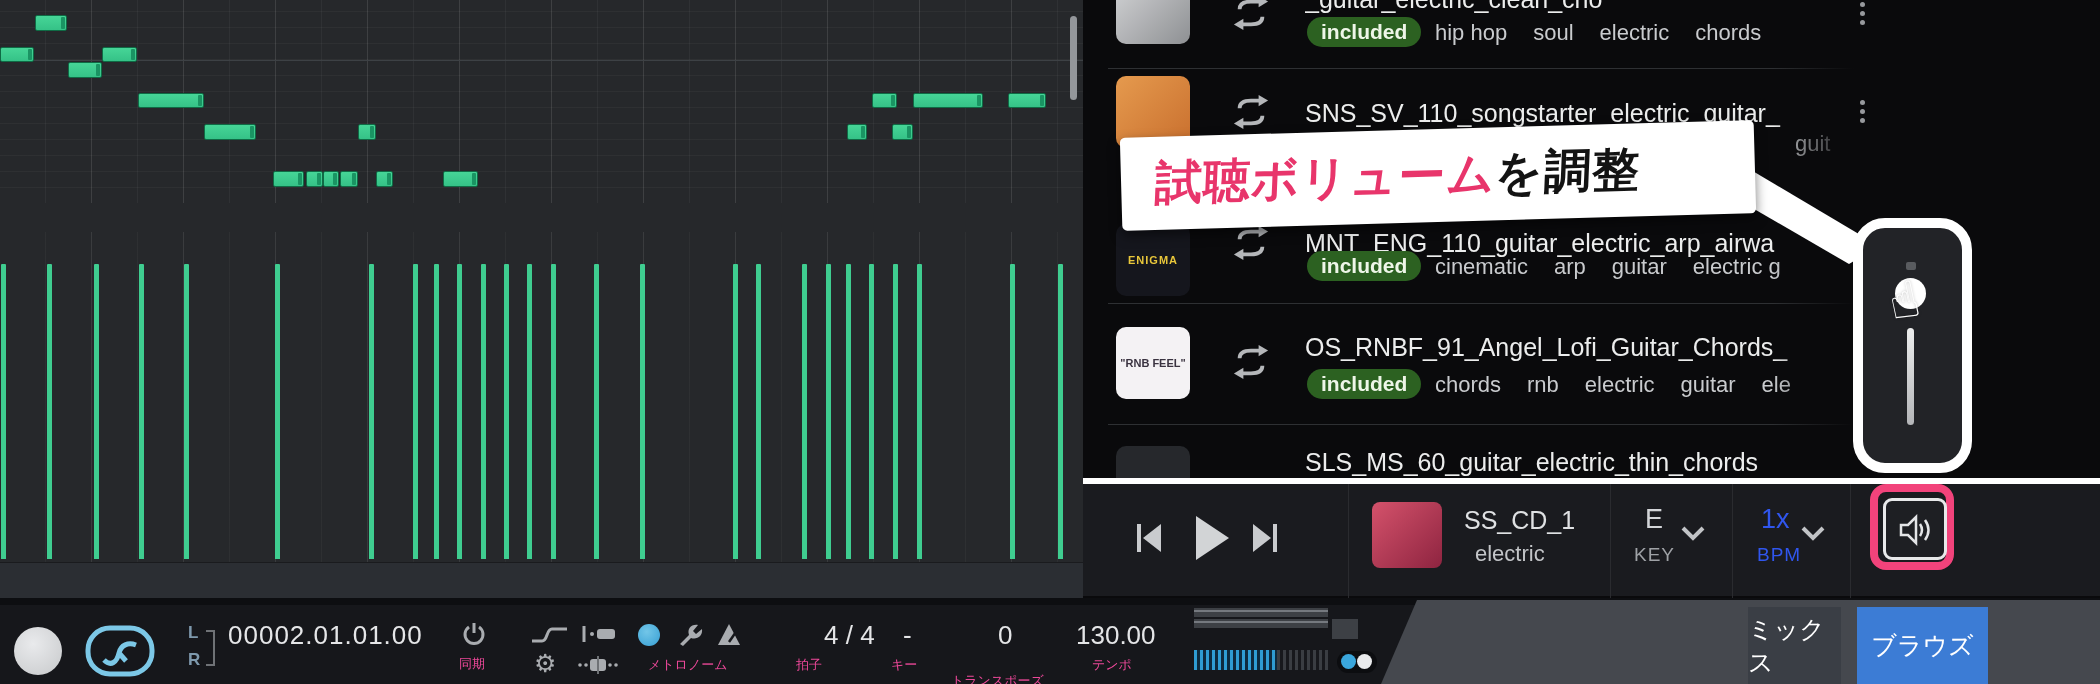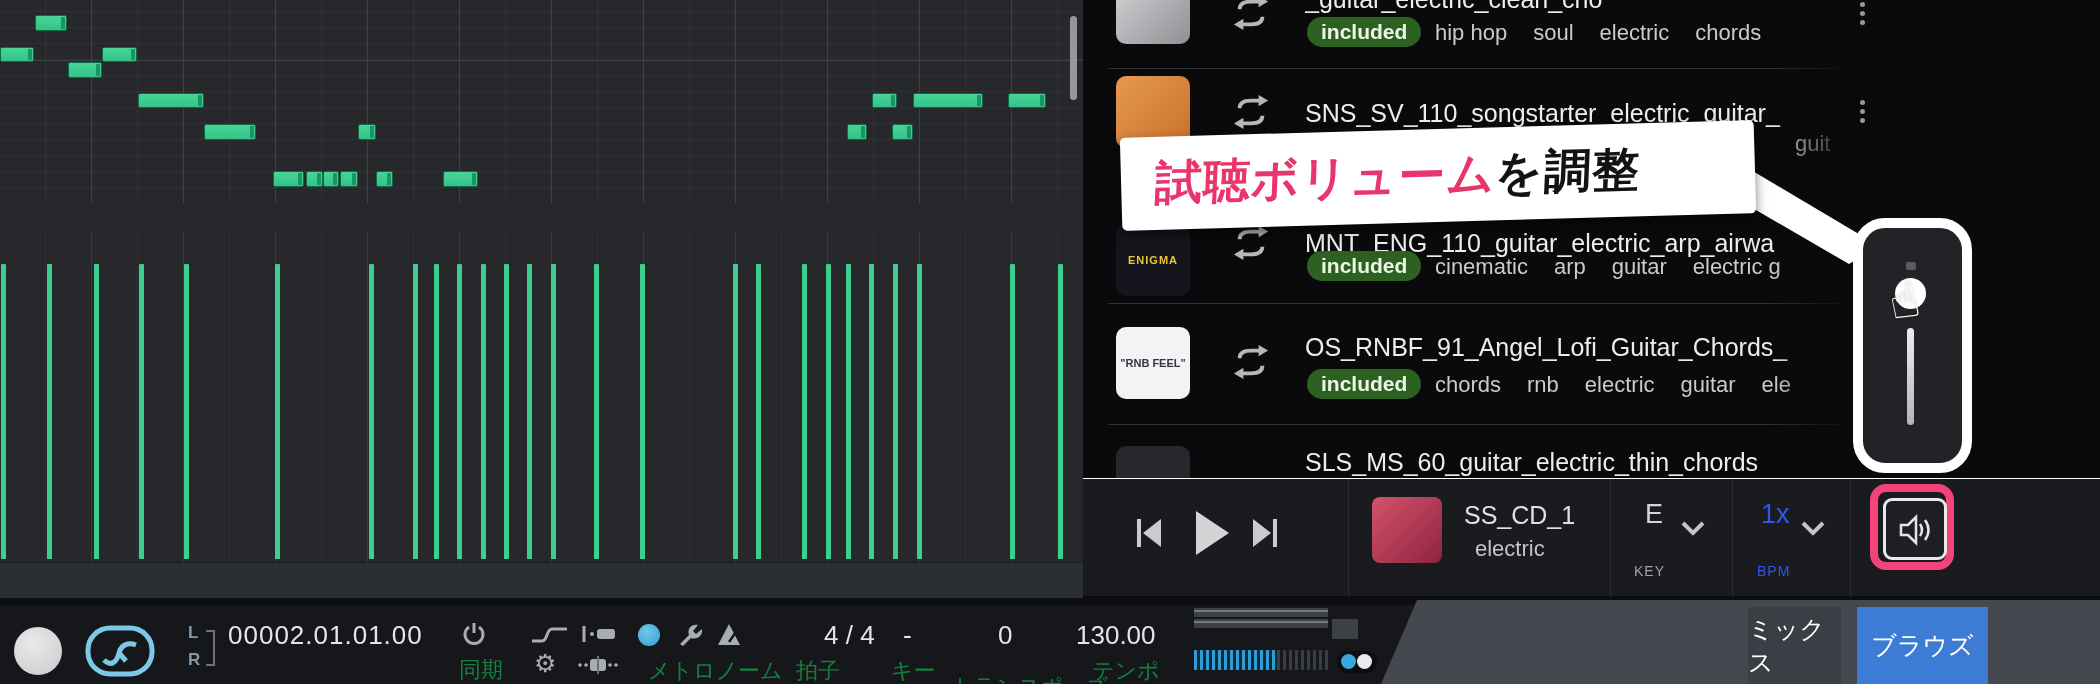--- a/index.html
+++ b/index.html
@@ -44,27 +44,27 @@
          padding:3px 14px;border-radius:15px;}
   .tagrow{position:absolute;font-size:22px;color:#c9cbce;white-space:nowrap;}
   .tagrow .tag{margin-right:26px;}
   .vdots{position:absolute;left:777px;width:5px;z-index:3;}
   .vdots span{display:block;width:5px;height:5px;border-radius:50%;background:#97999d;margin-bottom:4px;}
   .fade{left:690px;top:0;width:95px;height:478px;z-index:2;
         background:linear-gradient(90deg,rgba(10,10,12,0),#0a0a0c 85%);}
 
   
   .btransport{left:0;top:478px;width:1017px;height:118px;background:#1a1b1f;
-              border-top:1px solid #ffffff;box-sizing:border-box;z-index:4;}
+              border-top:6px solid #ffffff;box-sizing:border-box;z-index:4;}
   .bdiv{position:absolute;top:0;width:1px;height:118px;background:#2a2b2f;}
   .btn-ico{position:absolute;}
   .ttn{position:absolute;left:381px;top:500px;font-size:25px;color:#dfe1e3;white-space:nowrap;width:130px;overflow:hidden;}
   .tts{position:absolute;left:392px;top:535px;font-size:22px;color:#c3c5c8;}
   .kv{position:absolute;font-size:27px;color:#d3d5d8;font-weight:500;}
-  .kl{position:absolute;font-size:14px;color:#9fa2a6;letter-spacing:1px;margin-top:24px;}
+  .kl{position:absolute;font-size:19px;color:#9fa2a6;letter-spacing:1px;}
   .blue{color:#3056ee !important;}
   .pinkbox{position:absolute;left:787px;top:484px;width:84px;height:86px;border:8px solid #f2437b;
            border-radius:16px;box-sizing:border-box;z-index:5;}
   .spkbtn{position:absolute;left:800px;top:498px;width:64px;height:62px;border:3px solid #e8e9ea;
           border-radius:9px;box-sizing:border-box;background:#1e1f23;z-index:6;}
 
   
   .banner{left:38px;top:129px;width:634px;height:93px;background:#fff;border-radius:5px;
           transform:rotate(-1.6deg);z-index:6;box-shadow:0 5px 12px rgba(0,0,0,.5);
           display:flex;align-items:center;padding-left:34px;box-sizing:border-box;}
@@ -82,21 +82,21 @@
   
   .statusbar{left:0;top:598px;width:2100px;height:86px;background:#16171b;}
   .sb-topline{left:0;top:598px;width:2100px;height:7px;background:#0d0e11;}
   .rec{left:14px;top:627px;width:48px;height:48px;border-radius:50%;
        background:radial-gradient(circle at 40% 35%,#e9eaec,#c7c9cb);}
   .lr{font-size:17px;font-weight:bold;color:#7e99ad;}
   .bracket{left:206px;top:630px;width:9px;height:36px;border-right:2px solid #6f7276;
            border-top:2px solid #6f7276;border-bottom:2px solid #6f7276;box-sizing:border-box;}
   .time{font-size:26px;color:#e5e6e8;letter-spacing:1px;}
   .sval{font-size:26px;color:#e4e5e7;}
-  .slab{font-size:22px;color:#15803d;text-align:right;}
+  .slab{font-size:13px;color:#ec4899;text-align:right;}
   .gear{font-family:"DejaVu Sans",sans-serif;font-size:25px;color:#a9acb0;}
   .bluedot{left:638px;top:624px;width:22px;height:22px;border-radius:50%;
            background:radial-gradient(circle at 40% 35%,#72c6e8,#379fd4);}
   .wbar{position:absolute;width:134px;height:9px;background:#3d4045;}
   .wbar i{position:absolute;left:0;top:2px;width:100%;height:2px;background:#75797f;}
   .wcell{left:1332px;top:619px;width:26px;height:20px;background:#3d4045;}
   .meter{left:1194px;top:650px;width:134px;height:20px;background:#17181c;display:flex;}
   .meter .on{width:83px;height:100%;background:repeating-linear-gradient(90deg,#2f9cd2 0 3px,#0e2a3d 3px 6px);}
   .meter .off{flex:1;height:100%;background:repeating-linear-gradient(90deg,#3a3d42 0 3px,#17181c 3px 6px);}
   .toggle{left:1337px;top:651px;width:40px;height:22px;background:#0c0d10;border-radius:11px;}

